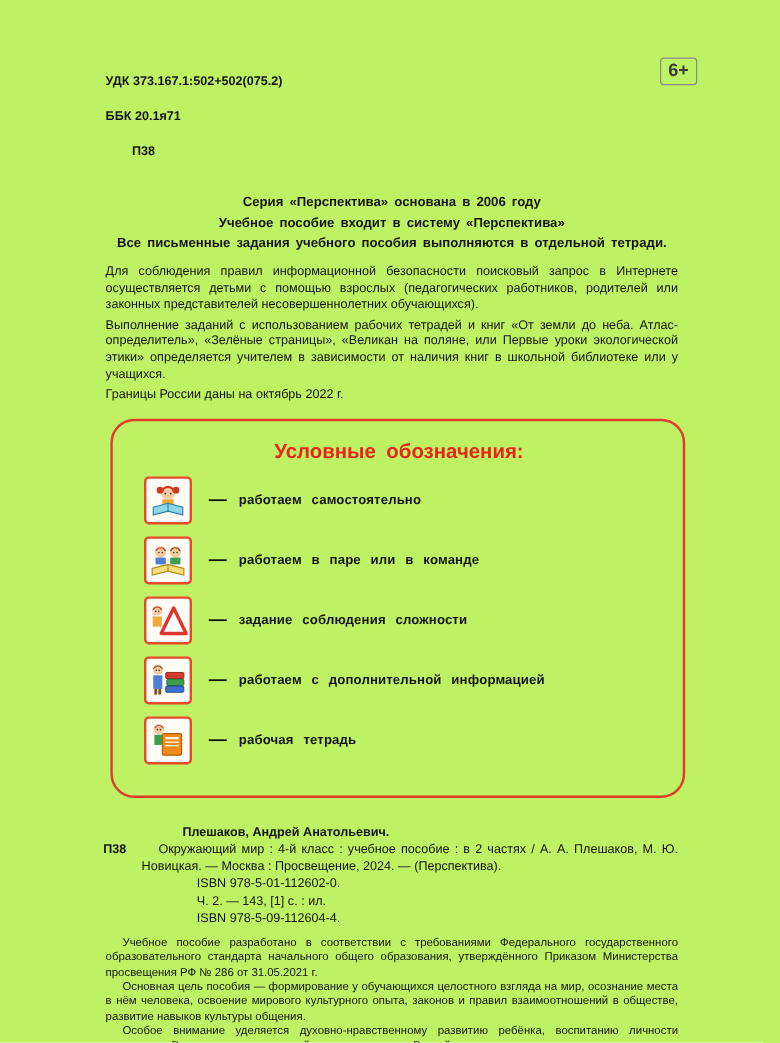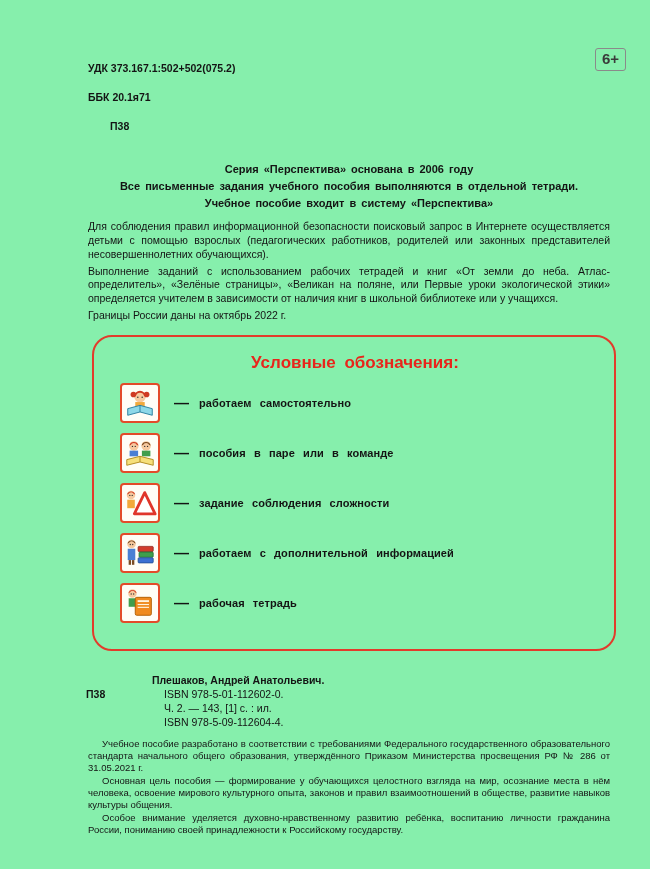--- a/index.html
+++ b/index.html
@@ -1,23 +1,23 @@
 <!DOCTYPE html>
 <html><head>
 <meta charset="utf-8">
 <style>
   html,body{margin:0;padding:0;background:#ffffff;}
   .page{
     position:relative;
     width:650px;height:869px;
     box-sizing:border-box;
-    padding:46px 40px 26px 88px;
+    padding:46px 85px 26px 88px;
     font-family:"Liberation Sans", sans-serif;
     color:#141414;
-    background:#86efac;
+    background:#bef264;
     overflow:hidden;
   }
   
   .top-row{display:flex;justify-content:space-between;align-items:flex-start;}
   .udk-block{font-size:10.5px;font-weight:bold;line-height:1.4;white-space:pre-line;}
   .udk-block .code{margin-left:22px;}
   .age-badge{
     margin-right:-16px;margin-top:2px;
     border:1.5px solid #8a8a8a;border-radius:3px;
     font-size:15px;font-weight:bold;color:#3a3a3a;
@@ -68,22 +68,22 @@
     <div class="udk-block">
       <div>УДК 373.167.1:502+502(075.2)</div>
       <div>ББК 20.1я71</div>
       <div class="code">П38</div>
     </div>
     <div class="age-badge">6+</div>
   </div>
 
   <div class="headings">
     <div>Серия «Перспектива» основана в 2006 году</div>
+    <div>Учебное пособие входит в систему «Перспектива»</div>
     <div>Все письменные задания учебного пособия выполняются в отдельной тетради.</div>
-    <div>Учебное пособие входит в систему «Перспектива»</div>
   </div>
 
   <div class="bodytext">
     <p>Для соблюдения правил информационной безопасности поисковый запрос в Интернете осуществляется детьми с помощью взрослых (педагогических работников, родителей или законных представителей несовершеннолетних обучающихся).</p>
     <p>Выполнение заданий с использованием рабочих тетрадей и книг «От земли до неба. Атлас-определитель», «Зелёные страницы», «Великан на поляне, или Первые уроки экологической этики» определяется учителем в зависимости от наличия книг в школьной библиотеке или у учащихся.</p>
     <p class="nojust">Границы России даны на октябрь 2022 г.</p>
   </div>
 
   <div class="legend-box">
     <div class="legend-title">Условные обозначения:</div>
@@ -117,21 +117,21 @@
             <circle cx="13" cy="11" r="0.7" fill="#333"></circle>
           <circle cx="23" cy="11" r="0.7" fill="#333"></circle>
             <circle cx="26" cy="11" r="0.7" fill="#333"></circle>
           <rect x="7" y="15.5" width="9" height="6" fill="#4a7fd4"></rect>
           <rect x="20" y="15.5" width="9" height="6" fill="#3f9e4d"></rect>
           <path d="M4 25 L18 21.5 L32 25 L32 31 L18 27.5 L4 31 Z" fill="#f6df7a" stroke="#b08a1e" stroke-width="1"></path>
           <path d="M18 21.5 V27.5" stroke="#b08a1e" stroke-width="1"></path>
         </svg>
       </span>
       <span class="legend-dash">—</span>
-      <span class="legend-label">пособия в паре или в команде</span>
+      <span class="legend-label">работаем в паре или в команде</span>
     </div>
 
     <div class="legend-row">
       <span class="icon-box">
         <svg width="34" height="34" viewBox="0 0 36 36">
           <circle cx="8.5" cy="9.5" r="4.5" fill="#f7c99e"></circle>
           <path d="M4.3 9 a4.5 4.5 0 0 1 8.6 0 l-1.4 -0.5 a3.2 3.2 0 0 0 -5.8 0 z" fill="#cf3a23"></path>
           <circle cx="7.2" cy="10" r="0.7" fill="#333"></circle>
             <circle cx="9.8" cy="10" r="0.7" fill="#333"></circle>
           <rect x="4.5" y="14.5" width="8" height="9" fill="#f2a93b"></rect>
@@ -176,20 +176,21 @@
         </svg>
       </span>
       <span class="legend-dash">—</span>
       <span class="legend-label">рабочая тетрадь</span>
     </div>
   </div>
 
   <div class="biblio">
     <span class="pcode">П38</span>
     <div class="author">Плешаков, Андрей Анатольевич.</div>
+    <div class="entry">Окружающий мир : 4-й класс : учебное пособие : в 2 частях / А. А. Плешаков, М. Ю. Новицкая. — Москва : Просвещение, 2024. — (Перспектива).</div>
     <div class="isbn-lines">
       <div>ISBN 978-5-01-112602-0.</div>
       <div>Ч. 2. — 143, [1] с. : ил.</div>
       <div>ISBN 978-5-09-112604-4.</div>
     </div>
   </div>
 
   <div class="annotation">
     <p>Учебное пособие разработано в соответствии с требованиями Федерального государственного образовательного стандарта начального общего образования, утверждённого Приказом Министерства просвещения РФ № 286 от 31.05.2021 г.</p>
     <p>Основная цель пособия — формирование у обучающихся целостного взгляда на мир, осознание места в нём человека, освоение мирового культурного опыта, законов и правил взаимоотношений в обществе, развитие навыков культуры общения.</p>

